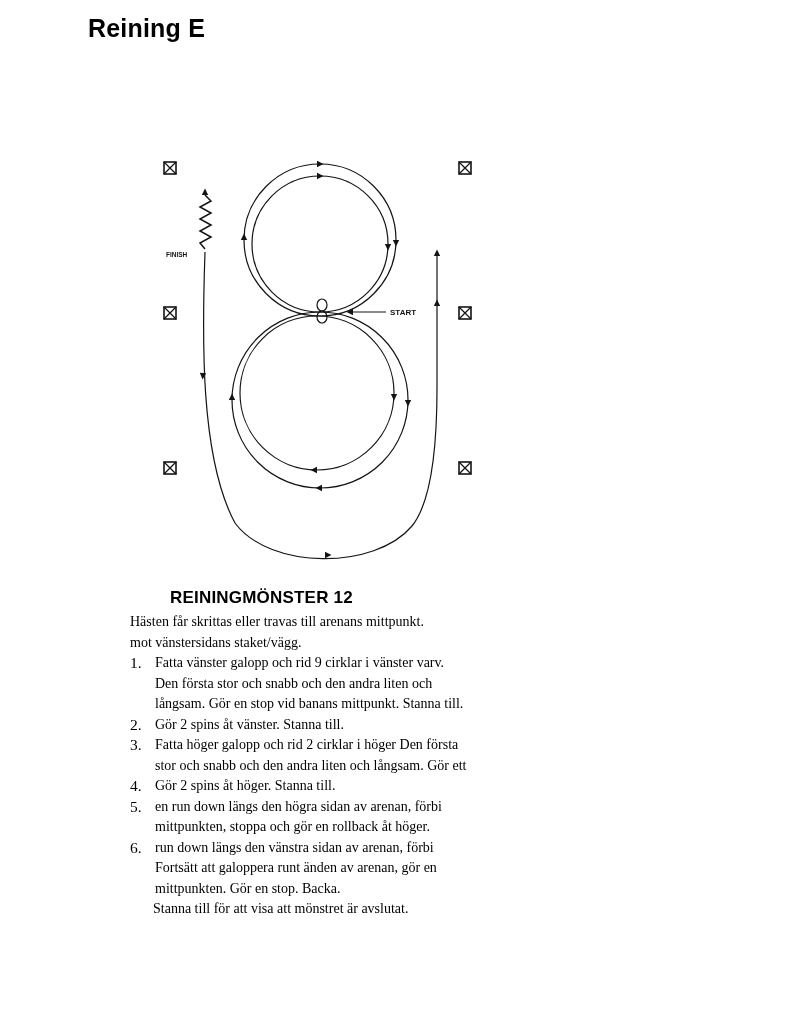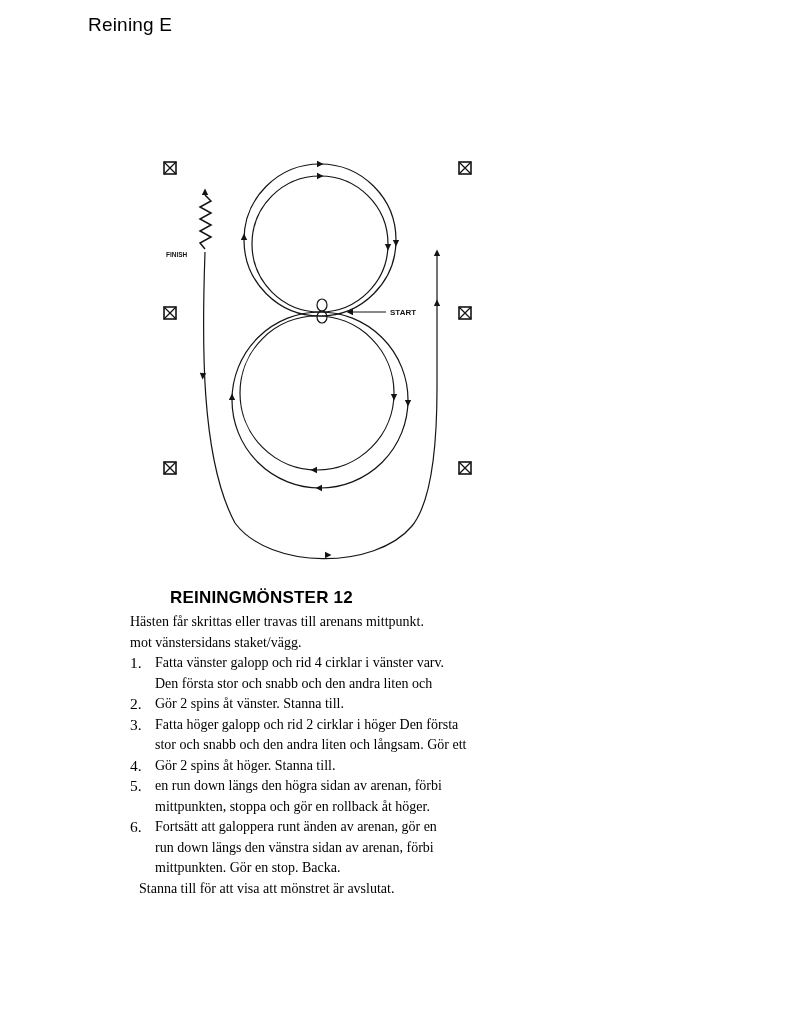--- a/index.html
+++ b/index.html
@@ -3,42 +3,42 @@
 <meta charset="utf-8">
 <style>
   * { margin:0; padding:0; box-sizing:border-box; }
   html,body { background:#ffffff; }
   body {
     width:800px; height:1012px; position:relative; overflow:hidden;
     font-family:"Liberation Serif", serif; color:#000;
   }
   .page-title {
     position:absolute; left:88px; top:14px;
-    font-family:"Liberation Sans", sans-serif; font-weight:normal; font-size:19px;
+    font-family:"Liberation Sans", sans-serif; font-weight:bold; font-size:25px;
     letter-spacing:0.2px;
   }
   .diagram {
     position:absolute; left:150px; top:138px;
   }
   .pattern-text {
     position:absolute; left:130px; top:588px; width:450px;
   }
   .pattern-heading {
     font-family:"Liberation Sans", sans-serif; font-weight:bold; font-size:17px;
     margin-bottom:4px; letter-spacing:0.2px;margin-left:40px;
   }
   .intro-line, .step-line, .closing-line {
     font-size:14px; line-height:20.5px; white-space:nowrap;
   }
   .step { display:flex; }
   .step-num {
     width:25px; flex:none; font-size:15.5px; line-height:20.5px;
   }
   .step-body { flex:1; }
-  .closing-line { margin-left:9px; }
+  .closing-line { margin-left:23px; }
 </style>
 </head>
 <body>
 
 <div class="page">
 
   <h1 class="page-title">Reining E</h1>
 
   <svg class="diagram" width="340" height="440" viewBox="0 0 340 440" xmlns="http://www.w3.org/2000/svg">
 
@@ -108,22 +108,23 @@
 
   <div class="pattern-text">
     <h2 class="pattern-heading">REININGMÖNSTER 12</h2>
 
     <div class="intro-line">Hästen får skrittas eller travas till arenans mittpunkt.</div>
     <div class="intro-line">mot vänstersidans staket/vägg.</div>
 
     <div class="step">
       <span class="step-num">1.</span>
       <span class="step-body">
-        <span class="step-line" style="display:block">Fatta vänster galopp och rid 4 cirklar i vänster varv.</span>
+        <span class="step-line" style="display:block">Fatta vänster galopp och rid 9 cirklar i vänster varv.</span>
         <span class="step-line" style="display:block">Den första stor och snabb och den andra liten och</span>
+        <span class="step-line" style="display:block">långsam. Gör en stop vid banans mittpunkt. Stanna till.</span>
       </span>
     </div>
 
     <div class="step">
       <span class="step-num">2.</span>
       <span class="step-body">
         <span class="step-line" style="display:block">Gör 2 spins åt vänster. Stanna till.</span>
       </span>
     </div>
 
@@ -146,22 +147,22 @@
       <span class="step-num">5.</span>
       <span class="step-body">
         <span class="step-line" style="display:block">en run down längs den högra sidan av arenan, förbi</span>
         <span class="step-line" style="display:block">mittpunkten, stoppa och gör en rollback åt höger.</span>
       </span>
     </div>
 
     <div class="step">
       <span class="step-num">6.</span>
       <span class="step-body">
+        <span class="step-line" style="display:block">run down längs den vänstra sidan av arenan, förbi</span>
         <span class="step-line" style="display:block">Fortsätt att galoppera runt änden av arenan, gör en</span>
-        <span class="step-line" style="display:block">run down längs den vänstra sidan av arenan, förbi</span>
         <span class="step-line" style="display:block">mittpunkten. Gör en stop. Backa.</span>
       </span>
     </div>
 
     <div class="closing-line">Stanna till för att visa att mönstret är avslutat.</div>
   </div>
 
 </div>
 
 </body></html>

